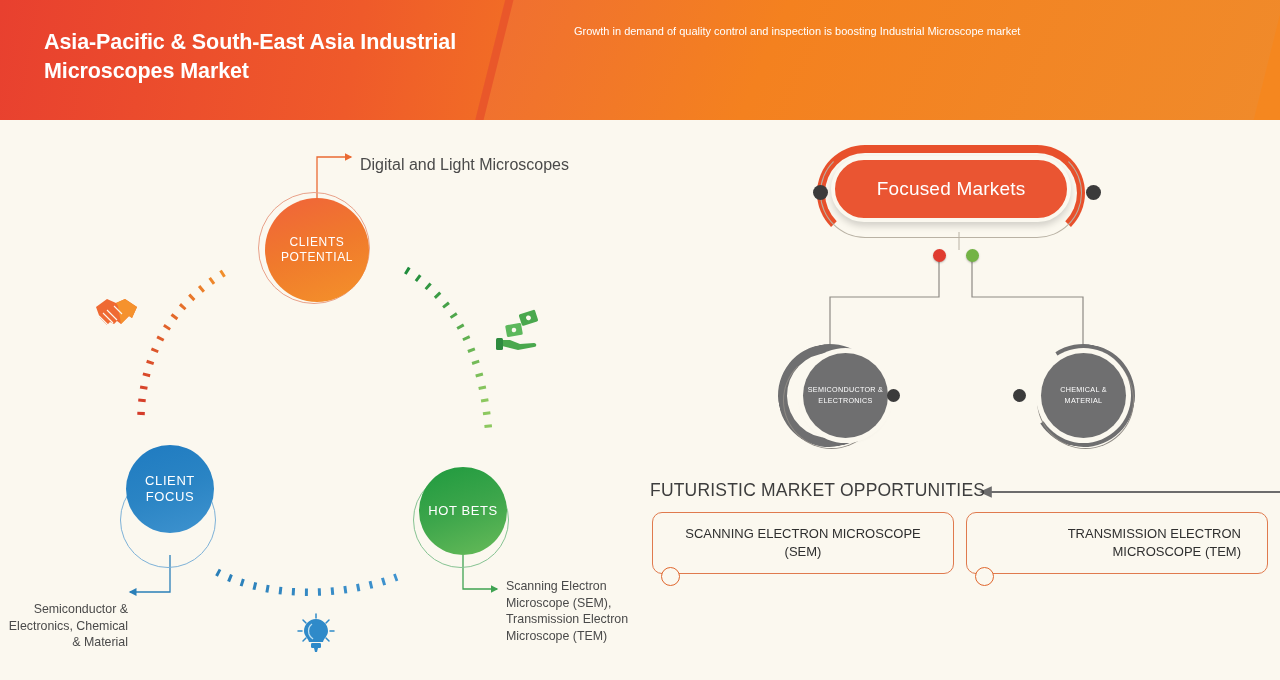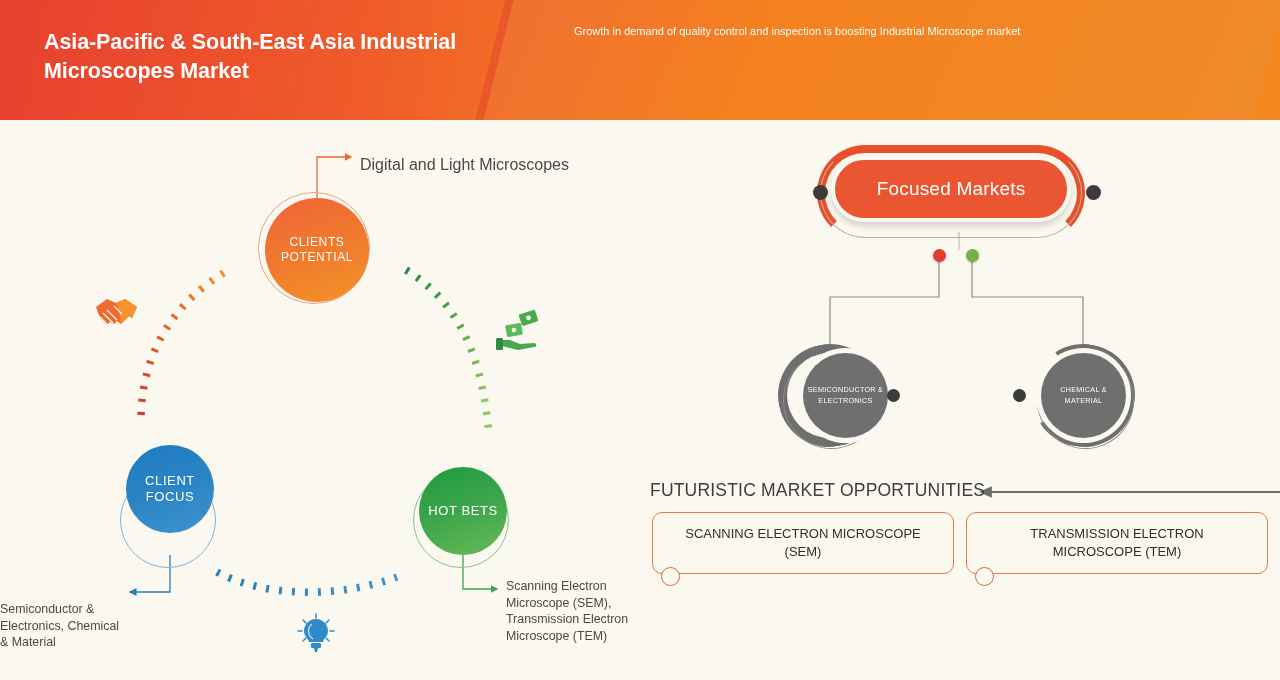--- a/index.html
+++ b/index.html
@@ -77,21 +77,21 @@
     font-size: 13px;
   }
   #hot-bets-ring {
     left: 413px; top: 472px; width: 96px; height: 96px; border-color: #86c392;
   }
 
   .label-text {
     position: absolute; color: #4a4a4a; font-size: 16px; line-height: 1.38;
   }
   #label-digital { left: 360px; top: 154px; width: 230px; }
-  #label-semi { left: 0px; top: 601px; width: 128px; font-size: 12.4px; line-height: 1.33;}
+  #label-semi { left: 0px; top: 601px; width: 128px; text-align: right; font-size: 12.4px; line-height: 1.33;}
   #label-sem-tem { left: 506px; top: 578px; width: 150px; font-size: 12.4px; line-height: 1.33;}
 
   
   #fm-wrap { position: absolute; left: 805px; top: 145px; width: 300px; height: 110px; }
   #fm-arc-outer {
     position: absolute; left: 12px; top: 0px; width: 268px; height: 96px;
     border: 8px solid #e8502b; border-radius: 48px;
     border-bottom-color: transparent;
   }
   #fm-thinring {
@@ -151,21 +151,21 @@
     position: absolute; left: 650px; top: 480px;
     font-size: 17.5px; color: #3d3d3d; letter-spacing: .2px;
   }
   .opp-box {
     position: absolute; border: 1.3px solid #e07a4e; border-radius: 10px;
     display: flex; align-items: center; justify-content: center;
     text-align: center; font-size: 13px; color: #2f2f2f; line-height: 1.4;
     padding: 16px 26px;
   }
   #opp-sem { left: 652px; top: 512px; width: 302px; height: 62px; }
-  #opp-tem { left: 966px; top: 512px; width: 302px; height: 62px; }
+  #opp-tem { left: 966px; top: 512px; width: 302px; height: 62px; text-align: right; }
   .opp-circle {
     position: absolute; width: 19px; height: 19px; border-radius: 50%;
     border: 1.6px solid #e0672e; background: #fbf8ef;
   }
   #oc-sem { left: 661px; top: 567px; }
   #oc-tem { left: 975px; top: 567px; }
 
   svg { position: absolute; left: 0; top: 0; overflow: visible; }
 </style>
 </head>

